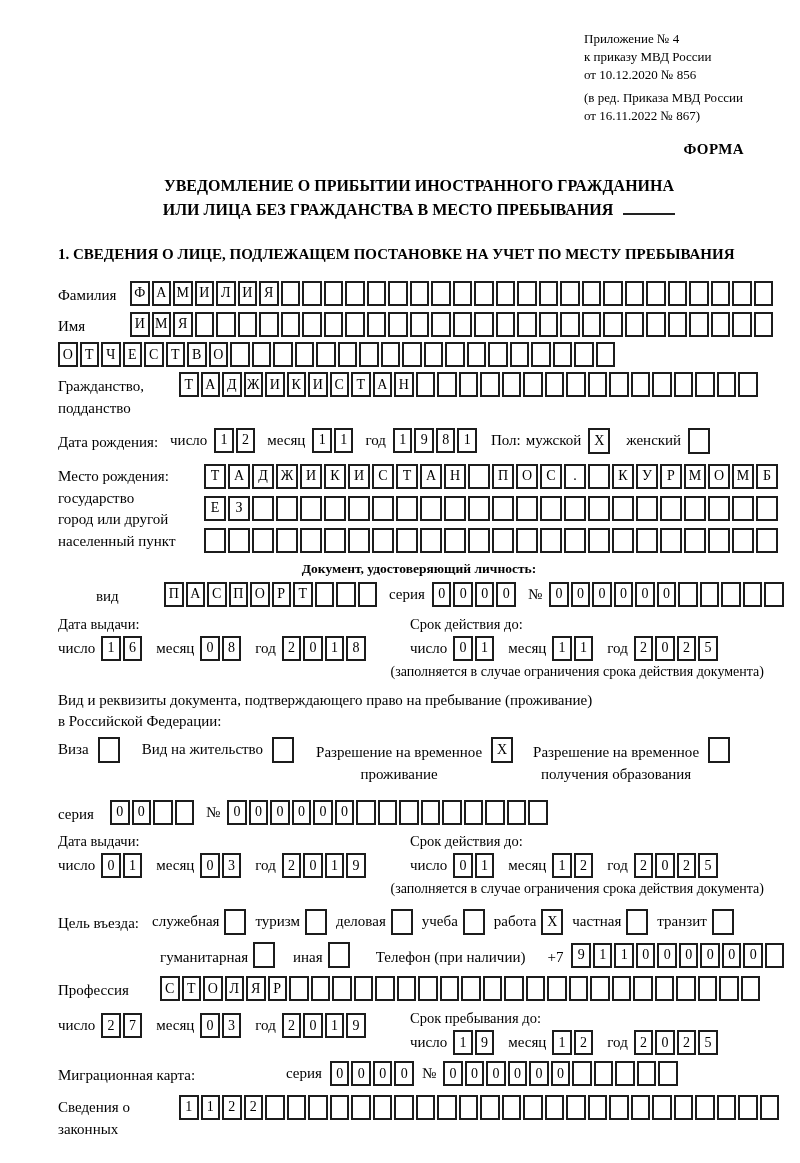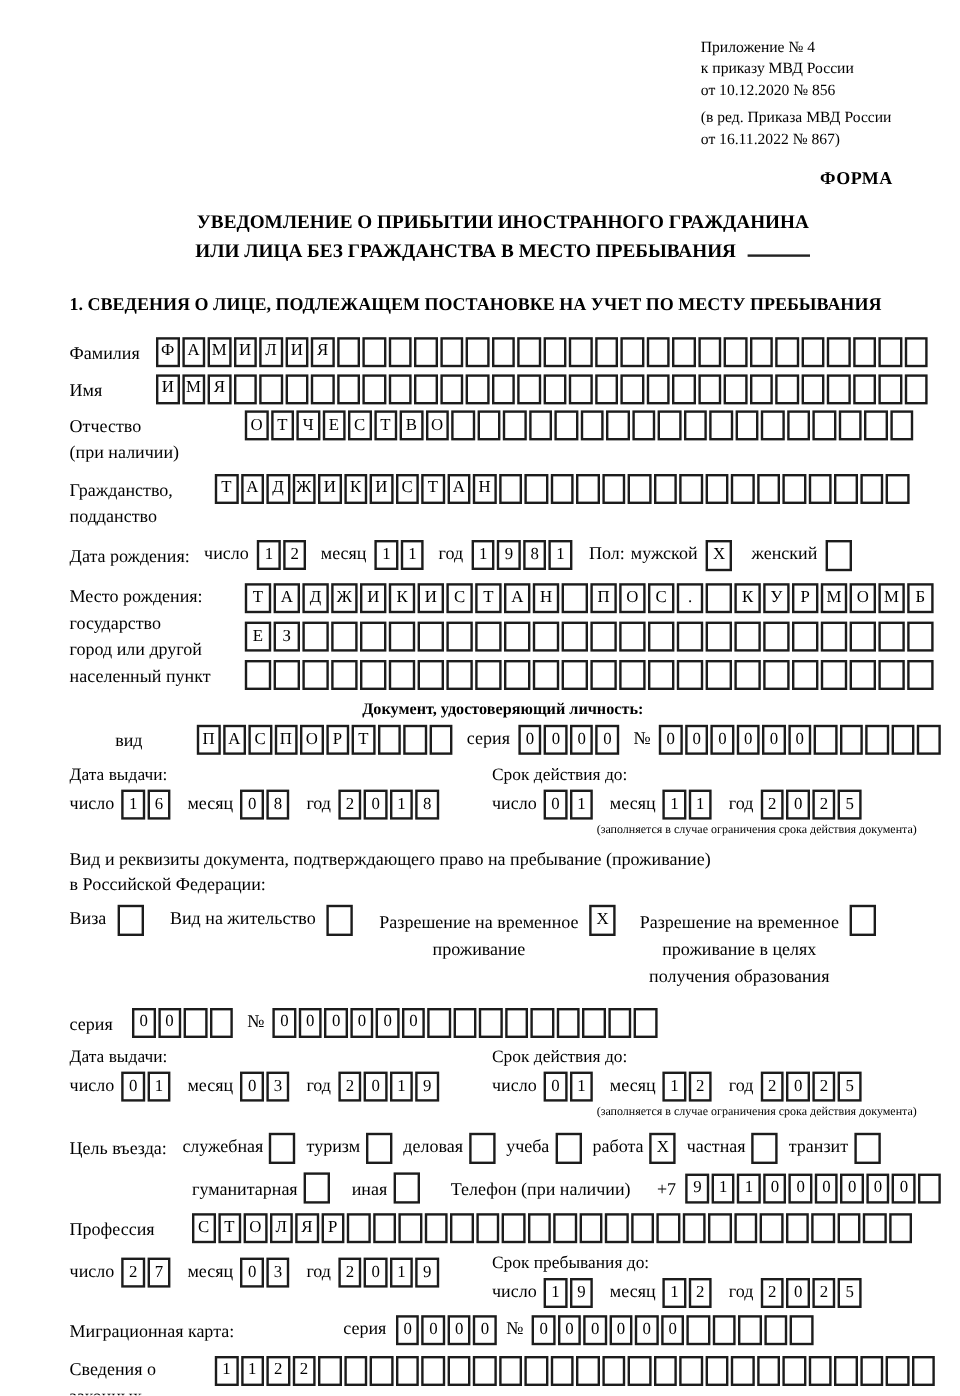--- a/index.html
+++ b/index.html
@@ -35,21 +35,21 @@
 
   .docheading { text-align:center; font-weight:bold; font-size:13.5px; margin-top:8px; }
 
   .daterow { display:flex; margin-top:8px; }
   .datecol { width:352px; }
   .datecol + .datecol { flex:1; }
   .datehead { font-size:14.5px; }
   .dateline { display:flex; align-items:flex-start; margin-top:3px; }
   .dateline .dl0 { padding-top:4px; margin-right:6px; }
   .dateline .dl { padding-top:4px; margin:0 6px 0 14px; }
-  .note { text-align:right; padding-right:16px; font-size:10px; margin-top:3px; }
+  .note { text-align:right; padding-right:16px; font-size:14px; margin-top:3px; }
 
   .h15 { font-size:15px; }
   .mtop12 { margin-top:12px; }
   .mtop4 { margin-top:4px; }
 
   .permits { display:flex; align-items:flex-start; margin-top:7px; }
   .opt { display:flex; align-items:flex-start; }
   .opt .olbl { padding-top:4px; }
   .opt .olbl.center { text-align:center; line-height:1.5; padding-top:4px; }
   .opt .cells { margin-left:9px; } .ml20{margin-left:20px;} .ml22{margin-left:22px;}
@@ -150,24 +150,20 @@
         <span class="cell"></span>
         <span class="cell"></span>
         <span class="cell"></span>
         <span class="cell"></span>
         <span class="cell"></span>
         <span class="cell"></span>
       </span>
   </div>
 
   <div class="row">
-    <div class="lbl w146">
-      <div>Отчество</div>
-      <div>(при наличии)</div>
-    </div>
     <span class="cells">
         <span class="cell">О</span>
         <span class="cell">Т</span>
         <span class="cell">Ч</span>
         <span class="cell">Е</span>
         <span class="cell">С</span>
         <span class="cell">Т</span>
         <span class="cell">В</span>
         <span class="cell">О</span>
         <span class="cell"></span>
@@ -454,21 +450,20 @@
         <div>Разрешение на временное</div>
         <div>проживание</div>
       </div>
       <span class="cells cb">
           <span class="cell">X</span>
         </span>
     </div>
     <div class="opt ml20">
       <div class="olbl center">
         <div>Разрешение на временное</div>
-        <div>проживание в целях</div>
         <div>получения образования</div>
       </div>
       <span class="cells cb">
           <span class="cell"></span>
         </span>
     </div>
   </div>
 
   <div class="row mt14">
     <span class="lbl w52">серия</span>

